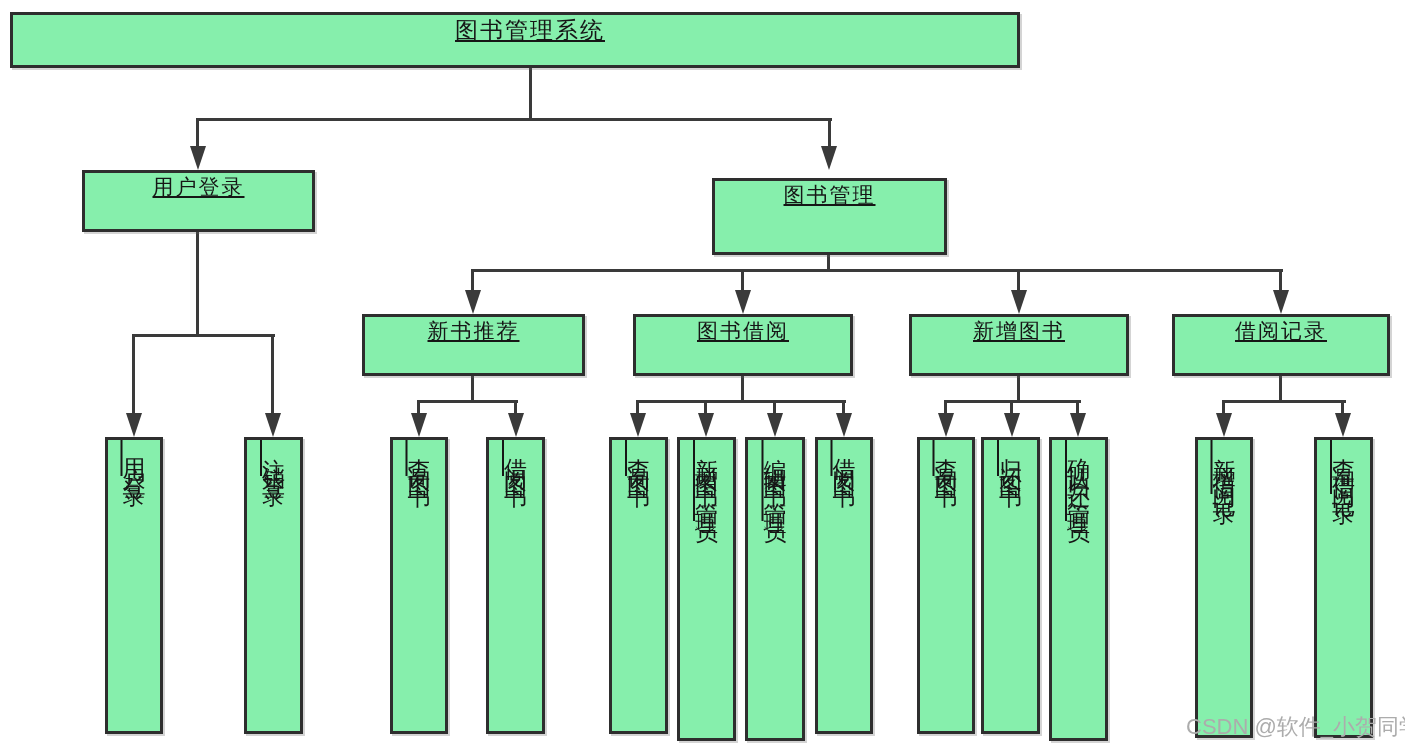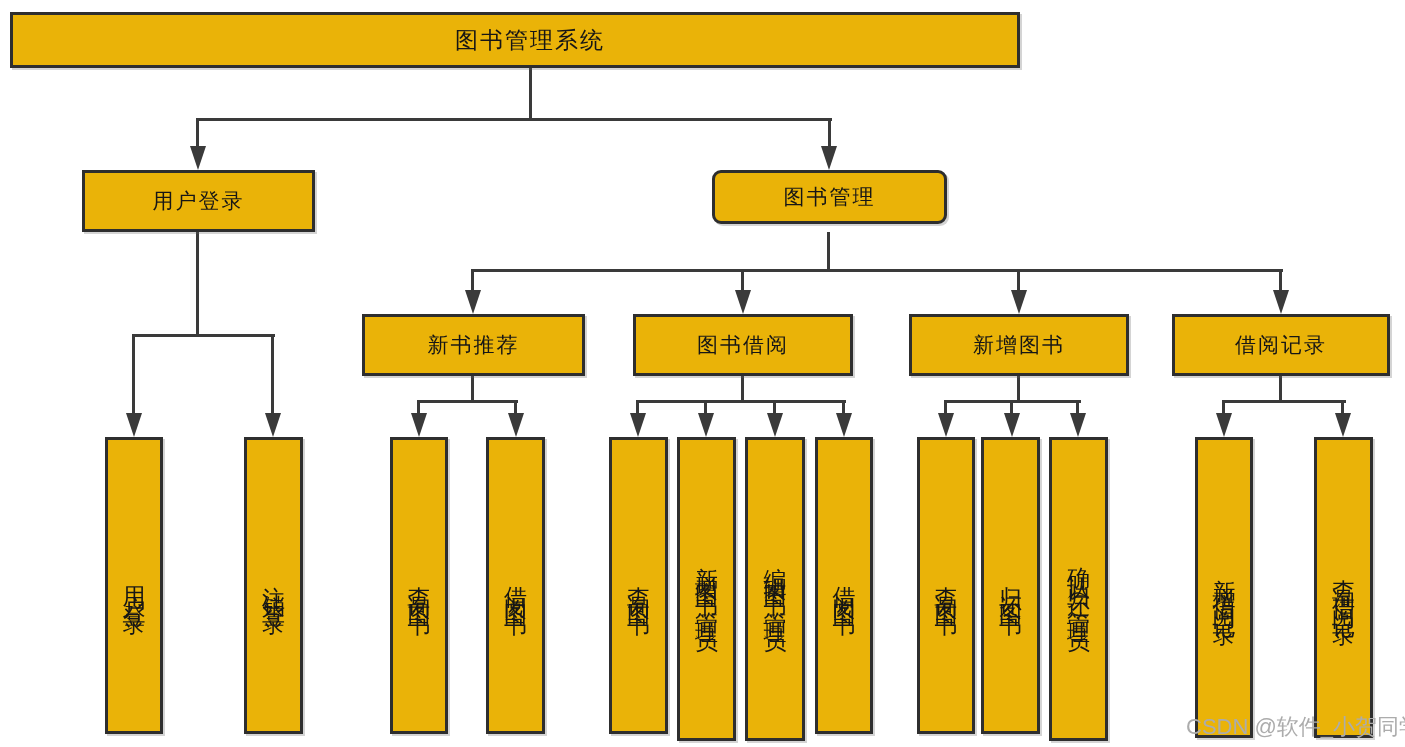--- a/index.html
+++ b/index.html
@@ -1,23 +1,23 @@
 <!DOCTYPE html>
 <html><head>
 <meta charset="utf-8">
 <style>
   html,body { margin:0; padding:0; background:#ffffff; }
   .canvas {
     position:relative; width:1405px; height:747px; background:#ffffff;
     font-family:"Liberation Sans","DejaVu Sans",sans-serif; overflow:hidden;
   }
   .box {
-    position:absolute; background:#eab308; border:3px solid #2e2e2e;
-    box-sizing:border-box; display:flex; align-items:center; justify-content:center;
-    color:#161616; box-shadow:2px 2px 0 rgba(100,100,100,0.28); z-index:2;
+    position:absolute; background:#86efac; border:3px solid #2e2e2e;
+    box-sizing:border-box; display:flex; align-items:flex-start; justify-content:center;
+    color:#161616; box-shadow:2px 2px 0 rgba(100,100,100,0.28); z-index:2;text-decoration:underline;
   }
   .hlabel { font-size:21px; letter-spacing:2px; white-space:nowrap; }
   .root .hlabel { font-size:23px; text-indent:30px; }
   .leaf span {
     writing-mode:vertical-rl; text-orientation:mixed;
     font-size:23px; letter-spacing:9px; line-height:1; white-space:nowrap;
   }
   .cline { position:absolute; background:#3a3a3a; z-index:1; }
   .arrow {
     position:absolute; width:0; height:0; z-index:1;
@@ -93,21 +93,21 @@
   <div class="cline" style="left:1341px;top:400px;width:3px;height:16px;"></div>
   <div class="arrow" style="left:1335px;top:413px;"></div>
 
   <div class="box root" style="left:10px;top:12px;width:1010px;height:56px;">
     <span class="hlabel">图书管理系统</span>
   </div>
 
   <div class="box" style="left:82px;top:170px;width:233px;height:62px;">
     <span class="hlabel">用户登录</span>
   </div>
-  <div class="box" style="left:712px;top:170px;width:235px;height:54px;border-radius:9px;">
+  <div class="box" style="left:712px;top:178px;width:235px;height:77px;">
     <span class="hlabel">图书管理</span>
   </div>
 
   <div class="box" style="left:362px;top:314px;width:223px;height:62px;">
     <span class="hlabel">新书推荐</span>
   </div>
   <div class="box" style="left:633px;top:314px;width:220px;height:62px;">
     <span class="hlabel">图书借阅</span>
   </div>
   <div class="box" style="left:909px;top:314px;width:220px;height:62px;">

